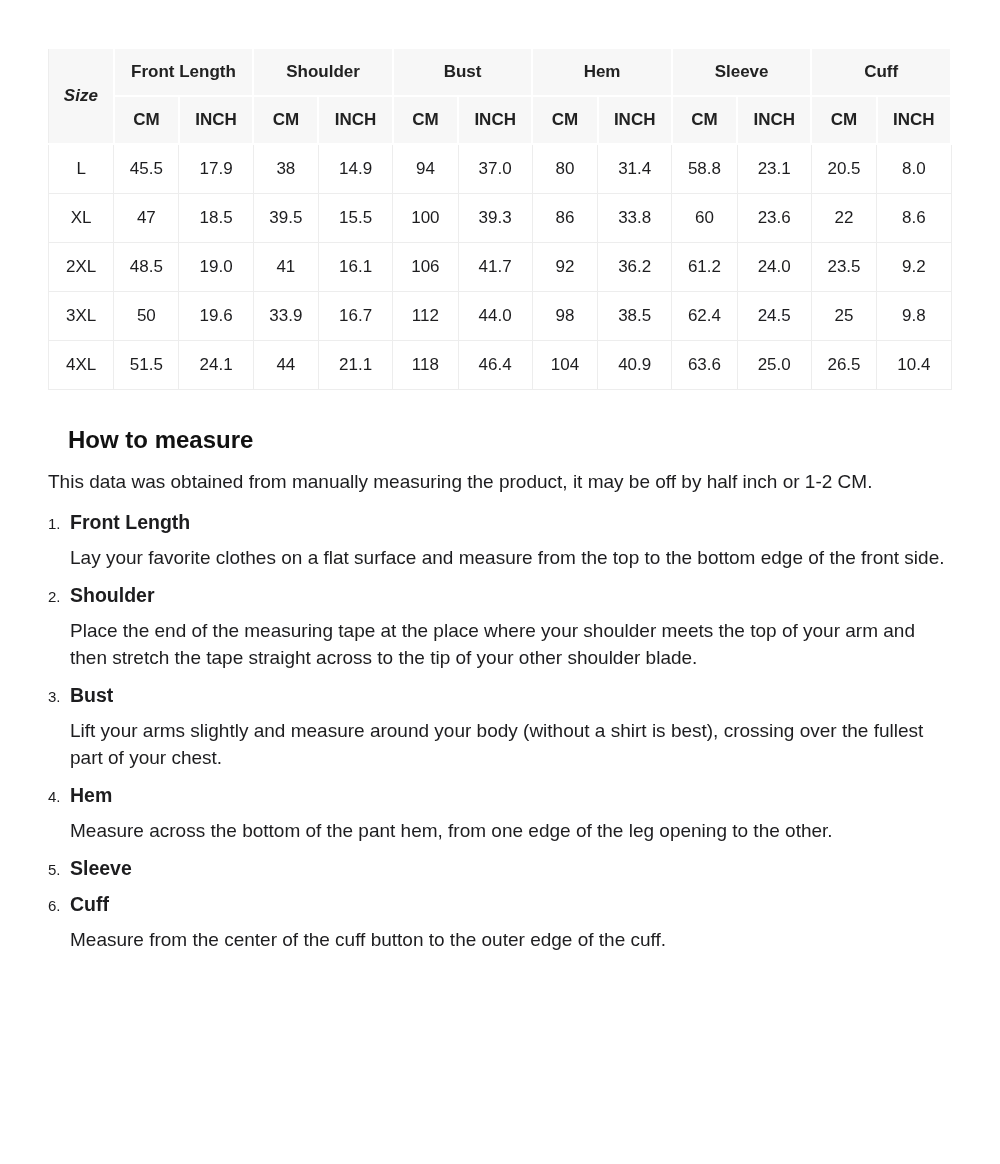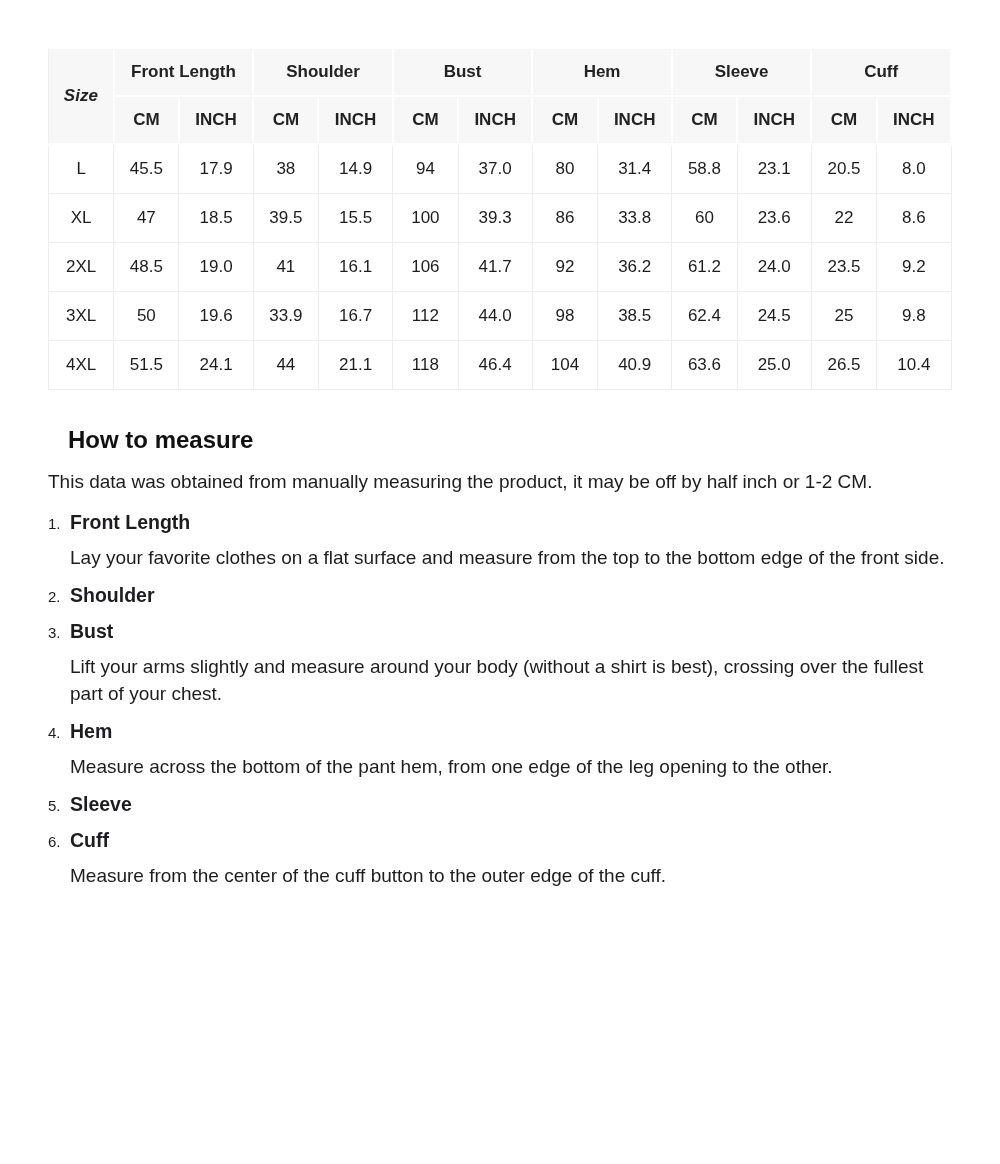--- a/index.html
+++ b/index.html
@@ -223,20 +223,21 @@
       <span class="step-marker">1.</span>
       <div class="step-body">
         <div class="step-term">Front Length</div>
         <div class="step-desc">Lay your favorite clothes on a flat surface and measure from the top to the bottom edge of the front side.</div>
       </div>
     </li>
     <li class="step">
       <span class="step-marker">2.</span>
       <div class="step-body">
         <div class="step-term">Shoulder</div>
+        <div class="step-desc">Place the end of the measuring tape at the place where your shoulder meets the top of your arm and then stretch the tape straight across to the tip of your other shoulder blade.</div>
       </div>
     </li>
     <li class="step">
       <span class="step-marker">3.</span>
       <div class="step-body">
         <div class="step-term">Bust</div>
         <div class="step-desc">Lift your arms slightly and measure around your body (without a shirt is best), crossing over the fullest part of your chest.</div>
       </div>
     </li>
     <li class="step">

